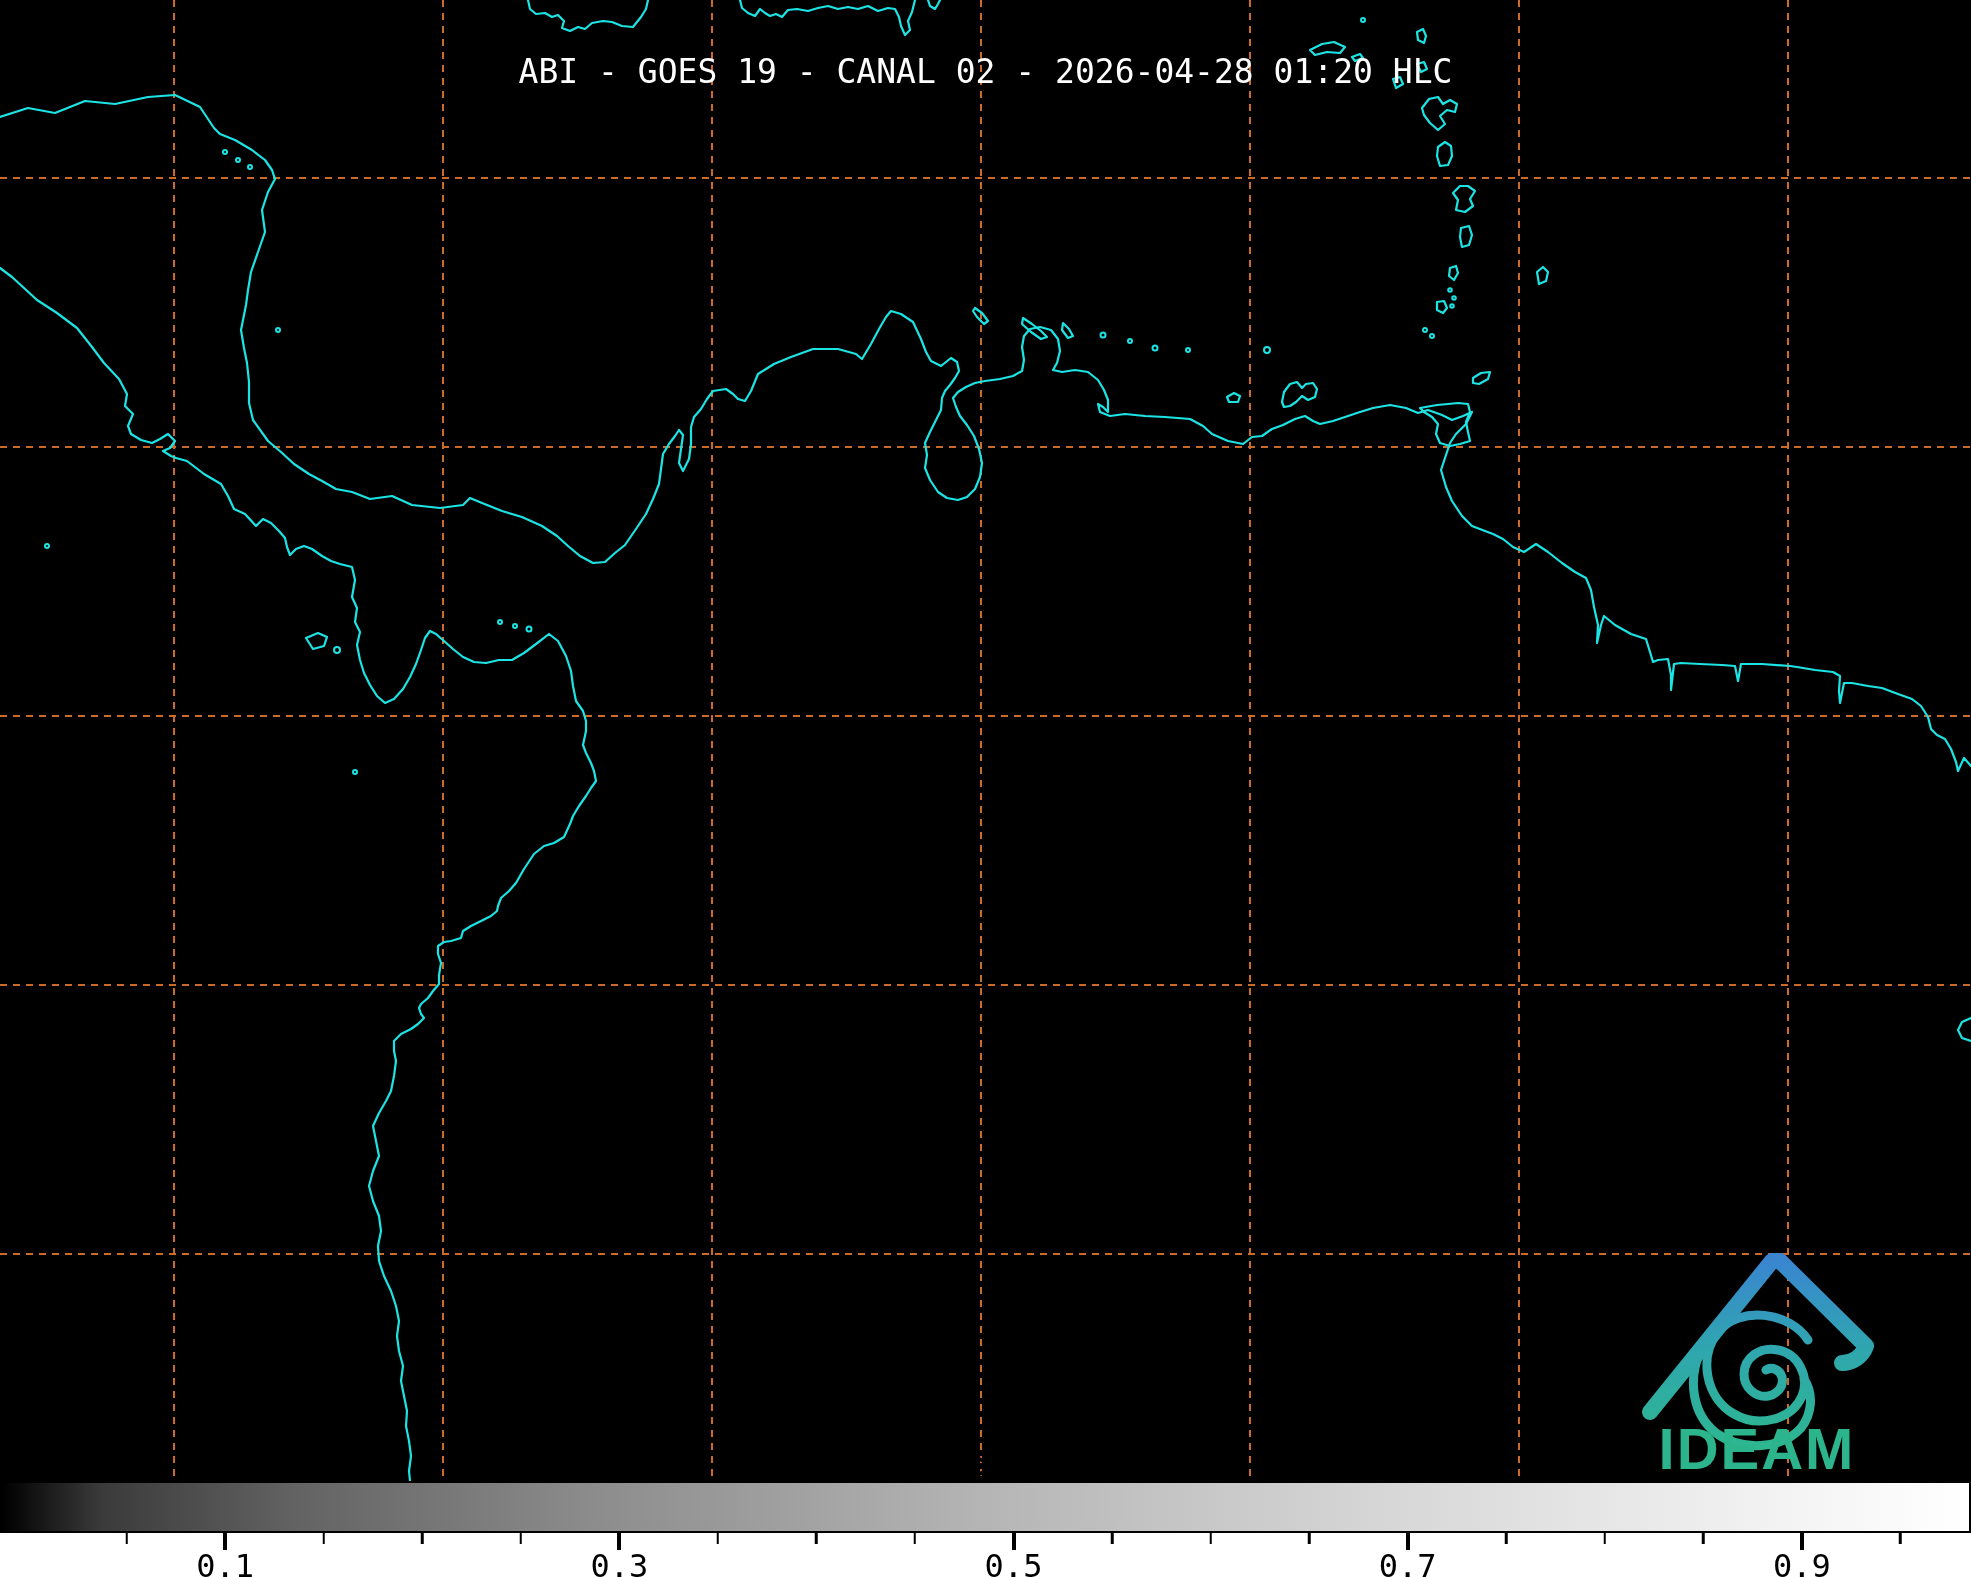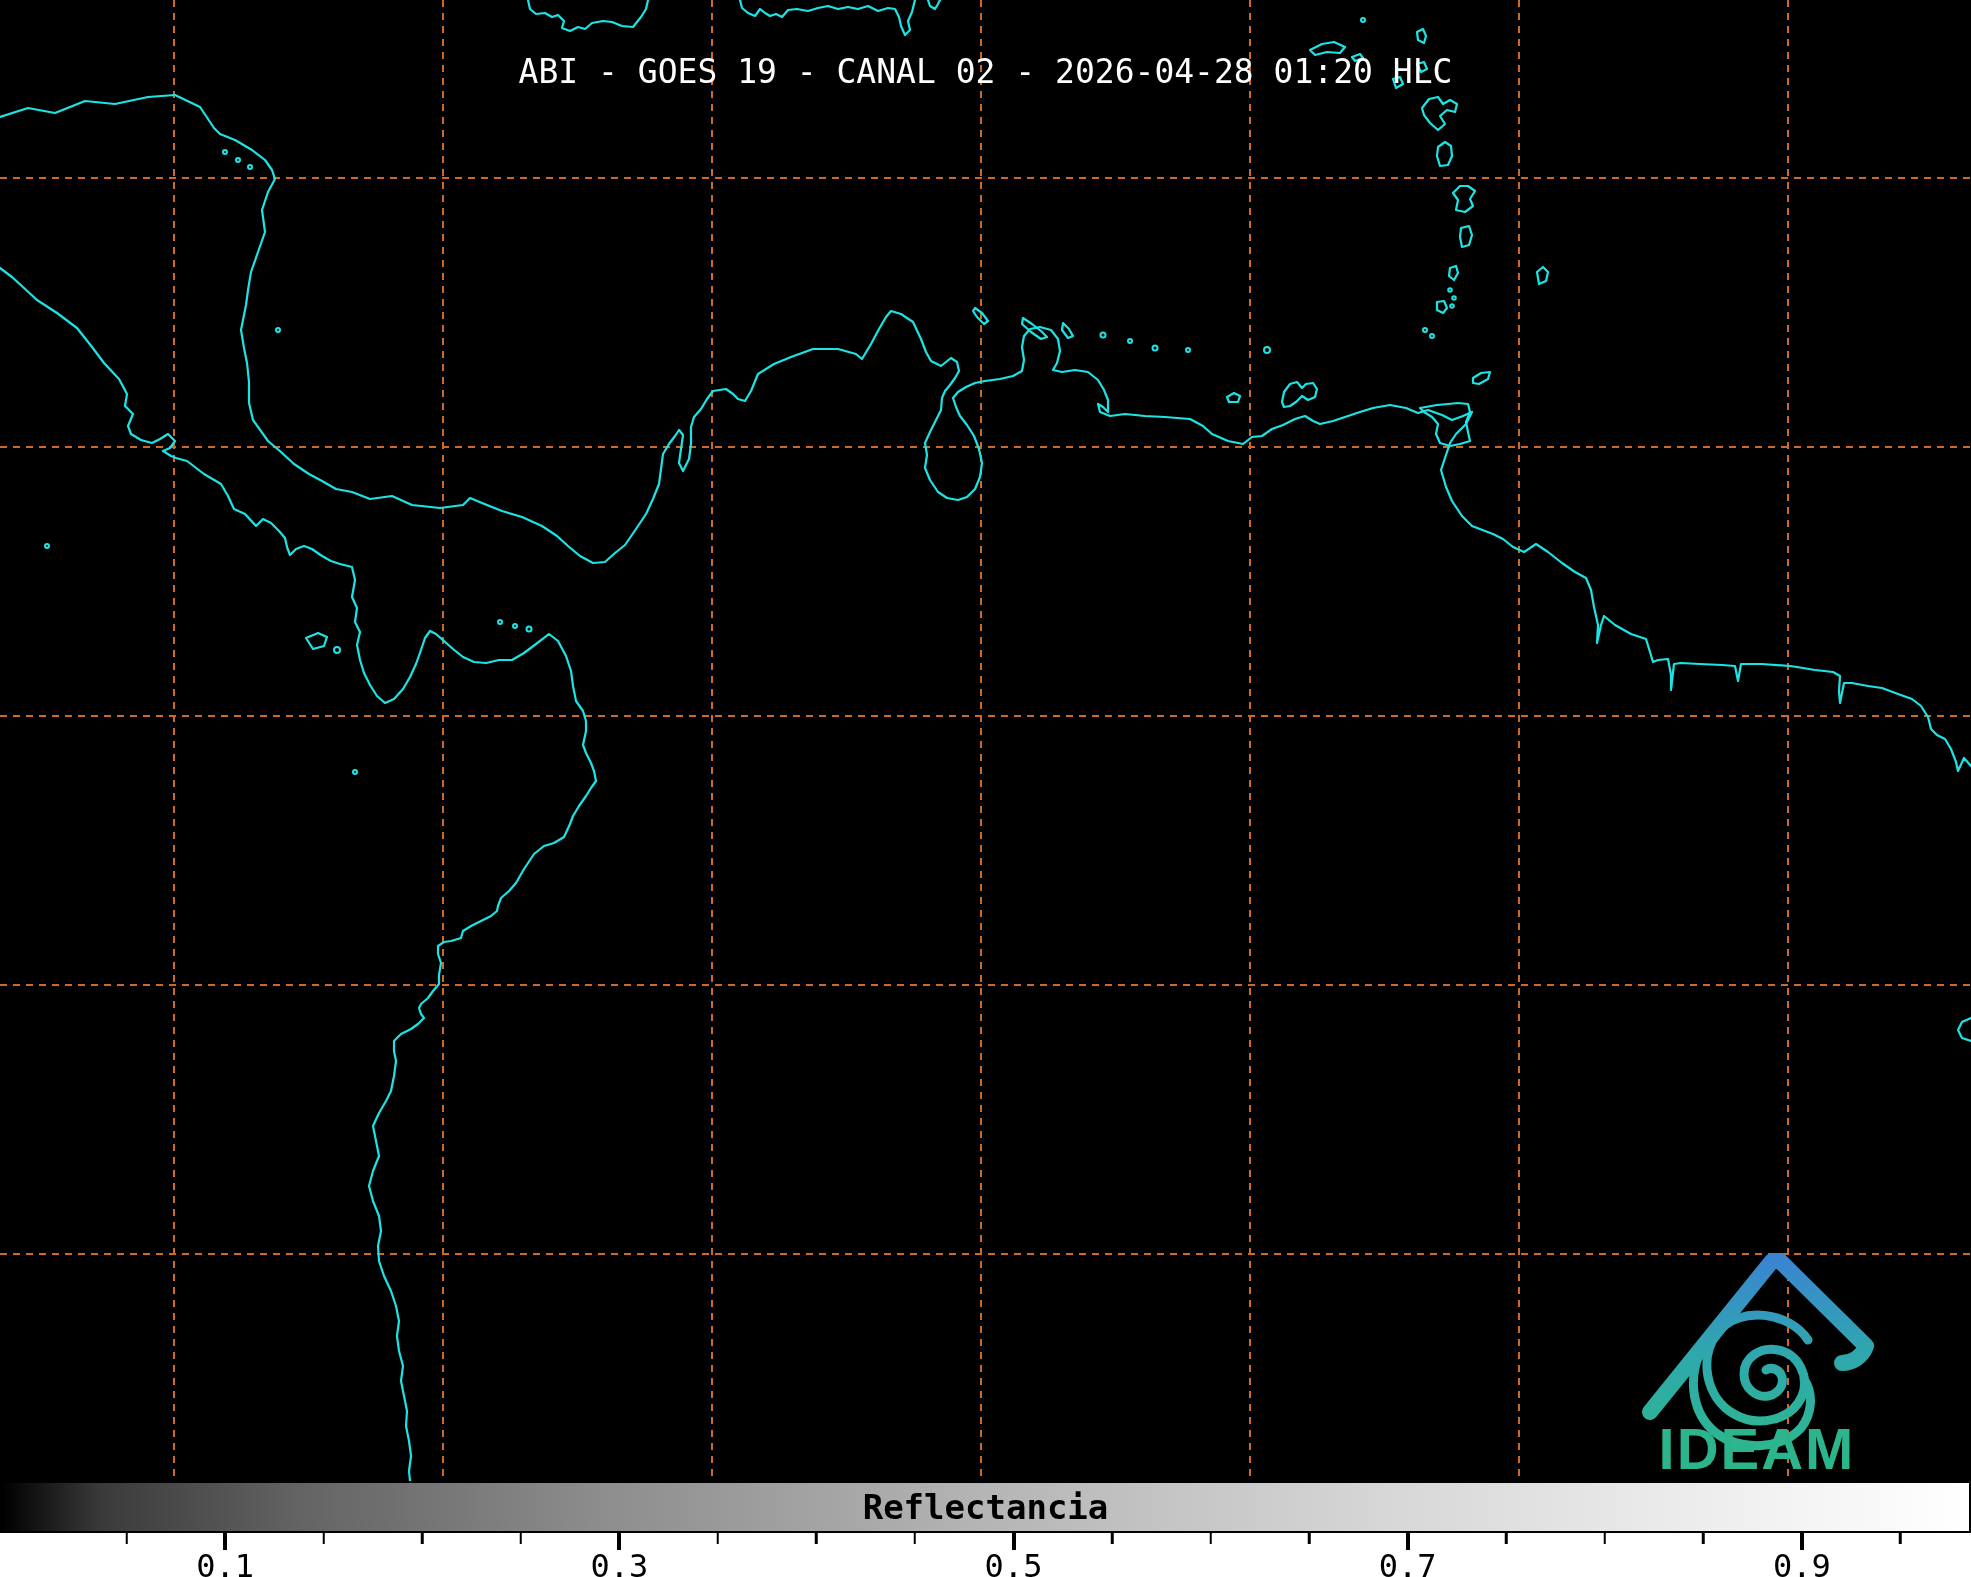--- a/index.html
+++ b/index.html
@@ -4,21 +4,21 @@
 <style>
   html,body{margin:0;padding:0;background:#222;}
   .stage{position:relative;width:1971px;height:1577px;background:#ffffff;overflow:hidden;
          font-family:"DejaVu Sans Mono","Liberation Mono",monospace;text-decoration:underline;}
   .map-area{position:absolute;left:0;top:0;width:1971px;height:1481px;background:#000;}
   .map-svg{position:absolute;left:0;top:0;width:100%;height:100%;display:block;}
   .map-title{position:absolute;left:0;top:52px;width:100%;text-align:center;
              color:#ffffff;font-size:33px;letter-spacing:0px;white-space:pre;}
   .colorbar{position:absolute;left:0;top:1481px;width:1971px;height:52px;
             box-sizing:border-box;border:2px solid #000;}
-  .colorbar-label{position:absolute;left:0;top:1481px;width:1971px;height:52px;
+  .colorbar-label{position:absolute;left:0;top:1438px;width:1971px;height:52px;
                   display:flex;align-items:center;justify-content:center;
                   color:#000;font-weight:bold;font-size:34px;}
   .tickbar{position:absolute;left:0;top:1533px;width:1971px;height:44px;background:#fff;margin-left:28px;}
   .tick{position:absolute;top:0;background:#000;transform:translateX(-50%);}
   .tick.major{width:4px;height:17px;}
   .tick.minor{width:2.5px;height:11px;}
   .tick-label{position:absolute;top:14px;transform:translateX(-50%);
               color:#000;font-size:32px;}
   .logo{position:absolute;left:1618px;top:1238px;width:280px;height:245px;}
 </style>

